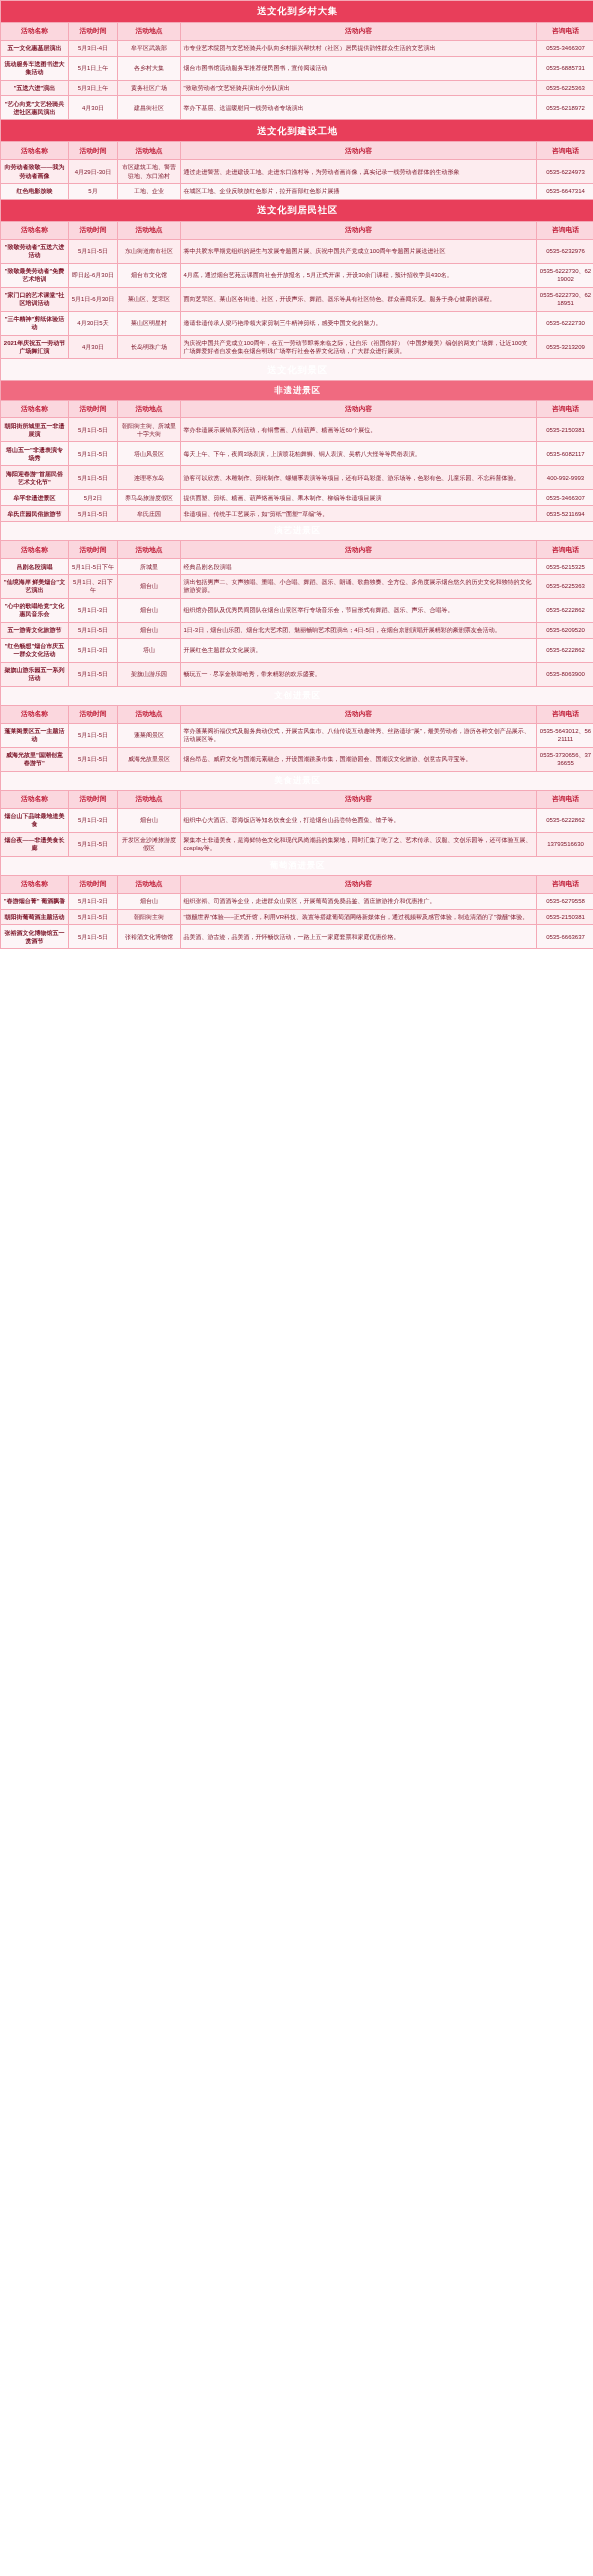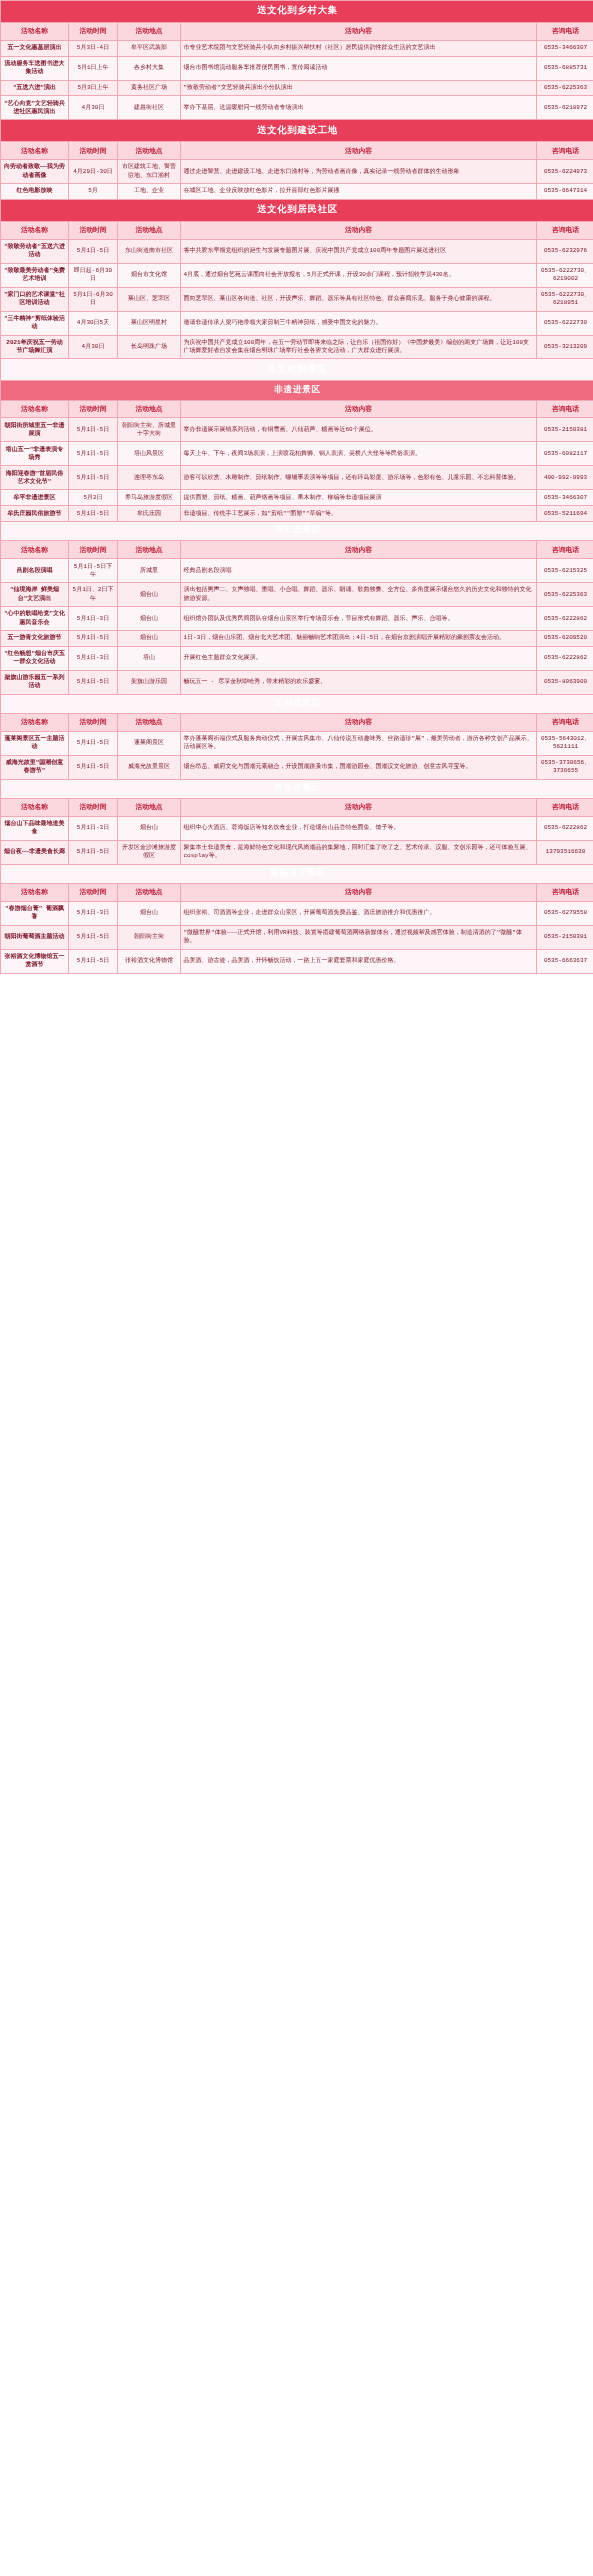--- a/index.html
+++ b/index.html
@@ -3,21 +3,21 @@
 <meta charset="utf-8">
 <style>
   * { box-sizing: border-box; }
   body {
     margin: 0;
     padding: 0;
     background: #ffffff;
     font-family: "Liberation Sans", sans-serif;
     width: 594px;
   }
-  .page { width: 496px; font-family: Liberation Mono, monospace; }
+  .page { width: 496px; }
   table {
     width: 594px;
     border-collapse: collapse;
     table-layout: fixed;
   }
   .section-title {
     background: #e83e5a;
     color: #ffffff;
     text-align: center;
     font-size: 9.3px;

